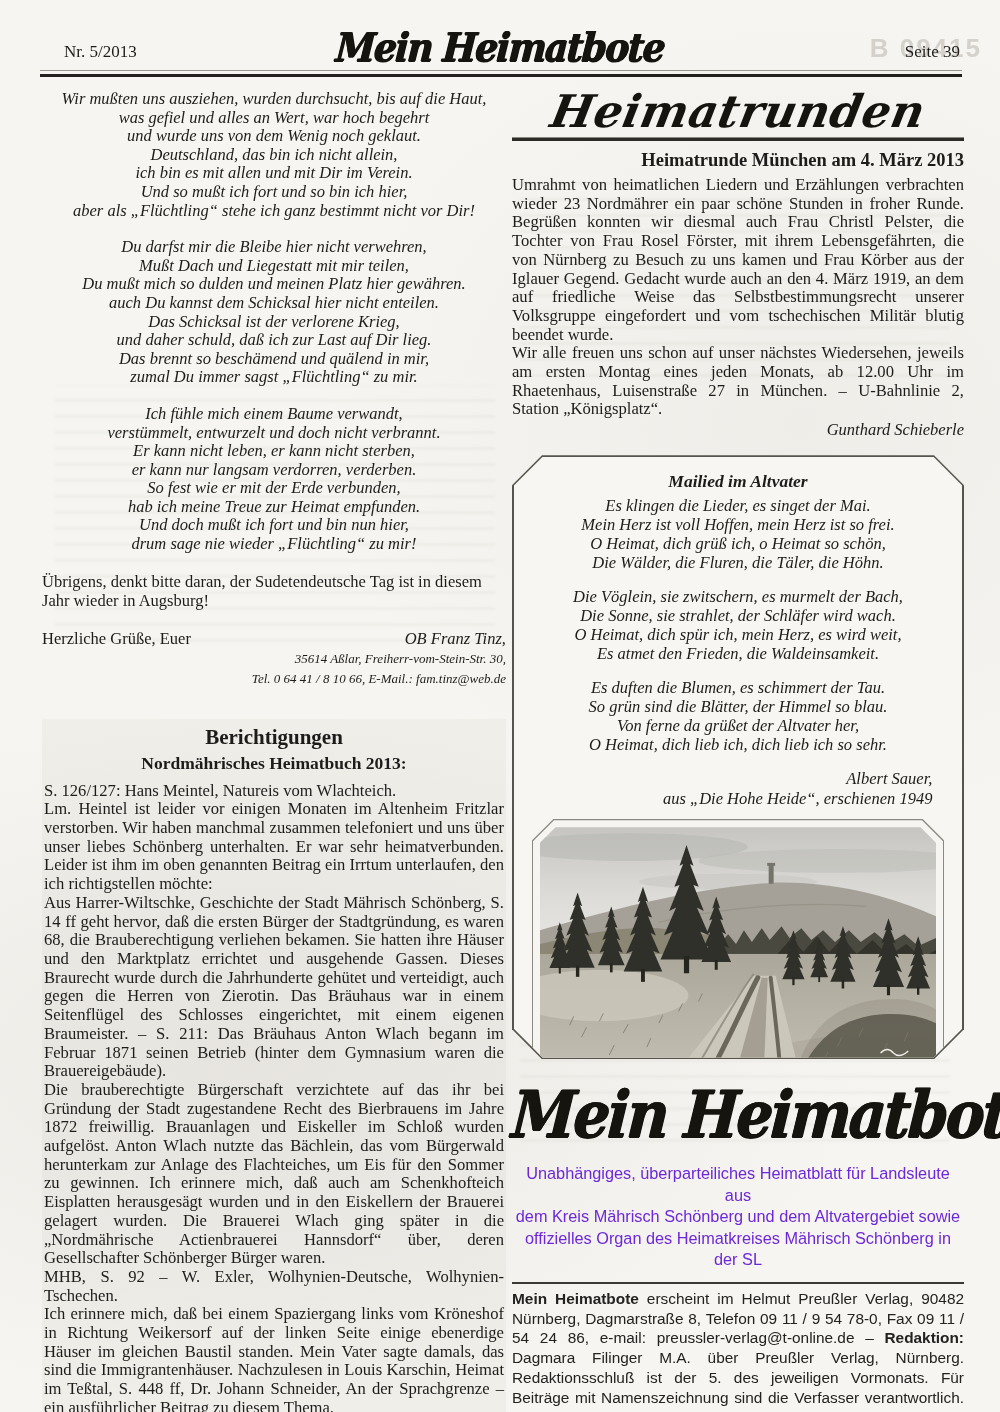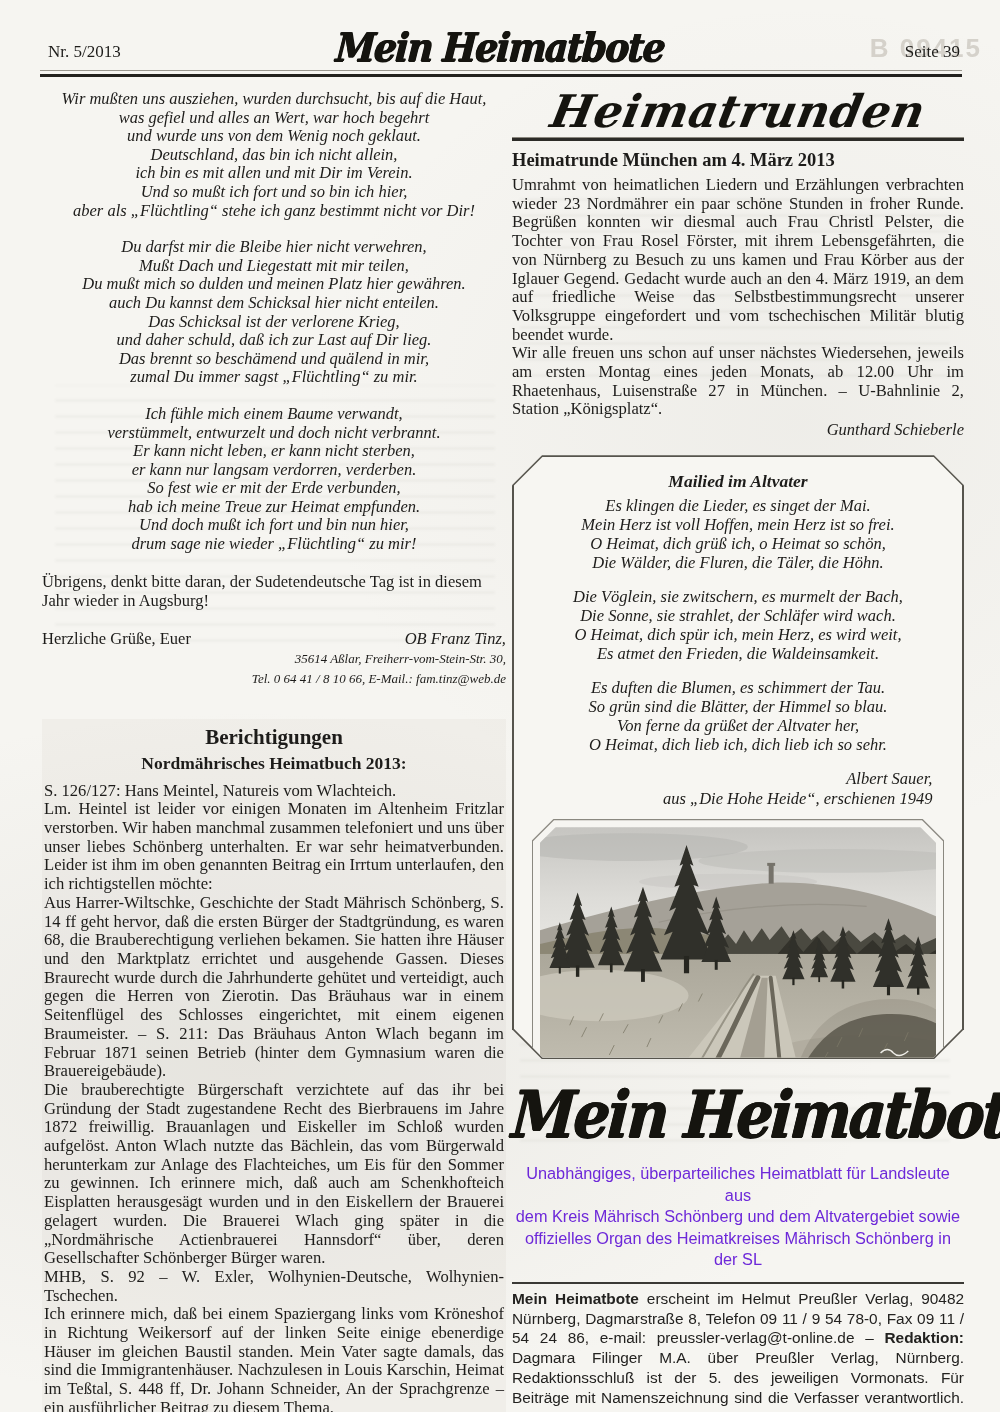--- a/index.html
+++ b/index.html
@@ -17,21 +17,21 @@
   
   .bleed{position:absolute;filter:blur(1.2px);opacity:.55;pointer-events:none;
     background:repeating-linear-gradient(0deg, transparent 0 13px, rgba(125,122,112,.10) 13px 16px);}
   .bleed.b1{left:55px;top:385px;width:440px;height:270px;}
   .bleed.b2{left:520px;top:180px;width:430px;height:210px;}
   .bleed.b3{left:520px;top:1005px;width:430px;height:150px;}
   .ghost-code{position:absolute;top:33px;right:18px;font-family:"Liberation Sans",sans-serif;
     font-weight:bold;font-size:26px;letter-spacing:2px;color:rgba(186,181,172,.55);filter:blur(.6px);}
 
   
-  .issue{position:absolute;left:48px;top:42px;font-size:17px;}
+  .issue{position:absolute;left:64px;top:42px;font-size:17px;}
   .pageno{position:absolute;right:40px;top:42px;font-size:17px;}
   .fraktur{
     font-family:"DejaVu Serif",serif;font-weight:700;font-style:italic;
     letter-spacing:-.045em;
     text-shadow:.8px 0 0 currentColor,-.4px 0 0 currentColor,0 .4px 0 currentColor;
     color:#15140f;white-space:nowrap;
   }
   .masthead-small{position:absolute;left:50%;top:26px;transform:translateX(-50%) skewX(-4deg) scaleY(1.1);
     font-size:36px;}
   .hr-thin{position:absolute;left:40px;right:38px;top:70px;height:1px;background:#9a978f;}
@@ -55,21 +55,21 @@
   .body-par{font-size:16.6px;line-height:18.7px;text-align:justify;margin:0;}
   .corrections .sig-row{margin-top:0;}
 
   
   .script-head{
     font-family:"DejaVu Serif",serif;font-style:italic;font-weight:700;
     font-size:45px;line-height:48px;text-align:center;transform:skewX(-11deg);
     letter-spacing:.01em;color:#15140f;
   }
   .rule2{height:3px;background:#2c2b27;margin-top:1px;border-top:1px solid #8b887f;}
-  .meet-title{font-size:18.5px;text-align:left;margin:9px 0 5px 0;font-weight:700;}
+  .meet-title{font-size:18.5px;text-align:right;margin:9px 0 5px 0;font-weight:700;}
   .sig-right{font-size:16.5px;text-align:right;font-style:italic;line-height:20px;margin-top:1px;}
 
   
   .chamfer-box{position:relative;margin-top:15px;height:604px;
     clip-path:polygon(30px 0,calc(100% - 30px) 0,100% 30px,100% calc(100% - 30px),calc(100% - 30px) 100%,30px 100%,0 calc(100% - 30px),0 30px);
     background:#56544d;}
   .chamfer-in{position:absolute;inset:1.6px;background:#f7f6f2;
     clip-path:polygon(29px 0,calc(100% - 29px) 0,100% 29px,100% calc(100% - 29px),calc(100% - 29px) 100%,29px 100%,0 calc(100% - 29px),0 29px);
     padding:12px 16px 0 16px;box-sizing:border-box;}
   .mailied-title{font-size:17.5px;font-weight:700;font-style:italic;text-align:center;margin:2px 0 4px 0;}

